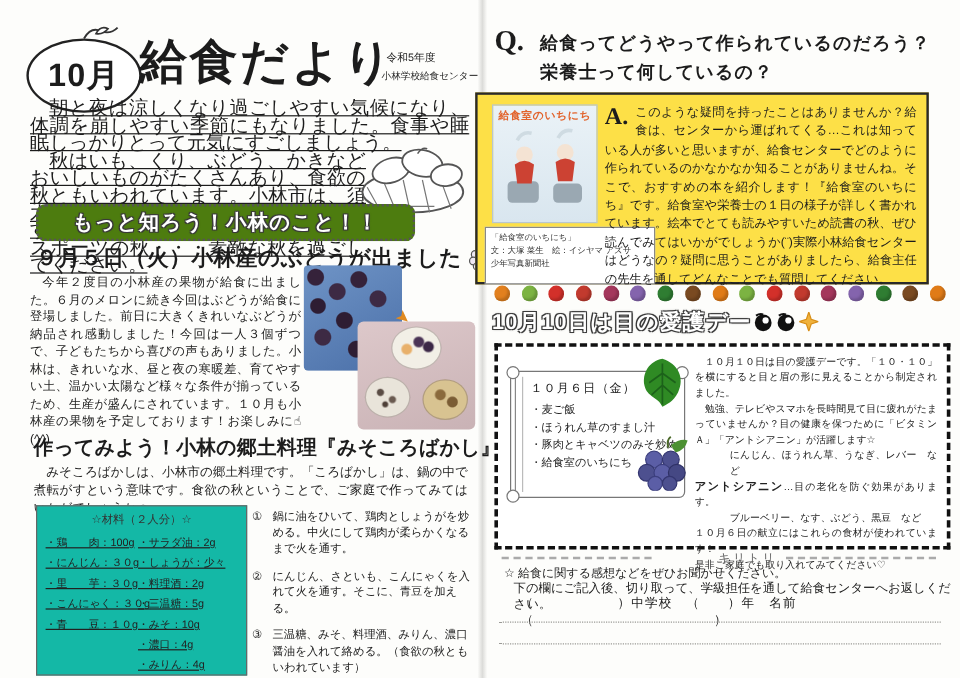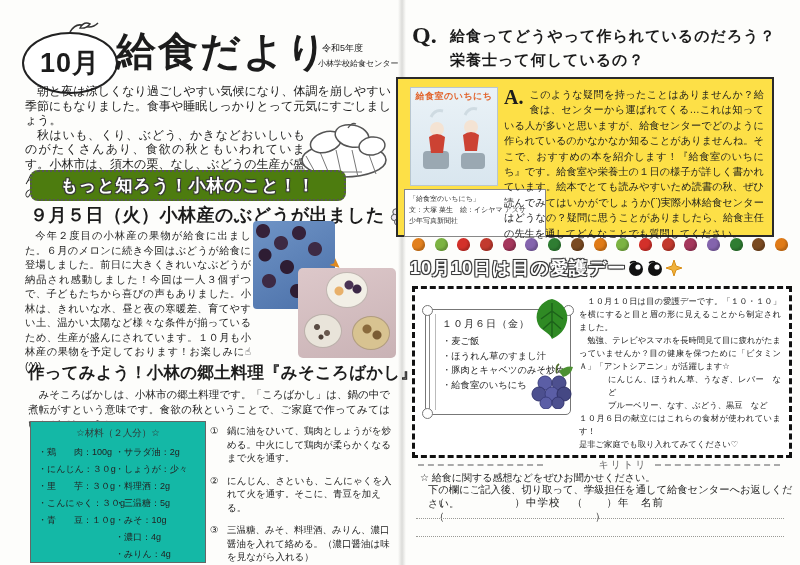--- a/index.html
+++ b/index.html
@@ -14,21 +14,21 @@
     background:linear-gradient(90deg,rgba(0,0,0,0),rgba(120,120,115,.25),rgba(0,0,0,0));}
   
   .badge{left:22px;top:32px;width:92px;height:58px;border:2.5px solid #222;
     border-radius:50%;display:flex;align-items:center;justify-content:center;
     font-size:27px;font-weight:bold;letter-spacing:1px;background:#fff;}
   .badge-leaf{left:66px;top:20px;}
   .main-title{left:116px;top:24px;font-size:40px;font-weight:bold;letter-spacing:2px;
     font-family:Liberation Mono, monospace;}
   .edition{left:322px;top:42px;font-size:9px;color:#222;}
   .publisher{left:318px;top:58px;font-size:8px;color:#222;}
-  .intro{left:25px;top:84px;width:366px;font-size:12px;line-height:14.6px;text-align:justify;}
+  .intro{left:25px;top:84px;width:366px;font-size:16px;line-height:14.6px;text-align:justify;text-decoration:underline;}
   .intro p{margin:0;text-indent:1em;}
   .intro p.narrow{padding-right:86px;}
   .basket{left:296px;top:110px;}
   .banner-box{left:30px;top:170px;width:312px;height:27px;border:2px dotted #555;
     border-radius:8px;display:flex;align-items:center;justify-content:center;background:#4d7c0f;}
   .outline-text{font-weight:bold;color:#fff;
     text-shadow:-1px -1px 0 #3a3a3a,1px -1px 0 #3a3a3a,-1px 1px 0 #3a3a3a,1px 1px 0 #3a3a3a,0 0 2px #3a3a3a;}
   .banner-box .outline-text{font-size:17px;letter-spacing:1px;}
   .h-grape{left:30px;top:203px;font-size:18px;font-weight:600;letter-spacing:.5px;display:flex;align-items:center;gap:4px;}
   .article{left:25px;top:229px;width:226px;font-size:10.3px;line-height:14.5px;text-align:justify;text-indent:1em;}
@@ -56,21 +56,21 @@
     radial-gradient(circle at 22px 18px,#6a5a50 2.5px,rgba(0,0,0,0) 3.5px),
     radial-gradient(circle at 16px 22px,#4e4038 2px,rgba(0,0,0,0) 3px),#e9e4da;}
   .bowl-soup{left:54px;top:48px;width:36px;height:32px;background:
     radial-gradient(circle at 14px 12px,#8a6a3c 4px,rgba(0,0,0,0) 5px),
     radial-gradient(circle at 24px 18px,#7a5c34 4px,rgba(0,0,0,0) 5px),#d8c391;}
   .arrow-grape{left:330px;top:256px;font-size:14px;color:#e08a20;font-weight:bold;transform:rotate(40deg);}
   .h-recipe{left:28px;top:362px;font-size:16.5px;font-weight:600;letter-spacing:.2px;}
   .recipe-intro{left:28px;top:387px;width:362px;font-size:10.5px;line-height:15px;text-align:justify;text-indent:1em;}
   .ing-box{left:30px;top:421px;width:174px;height:140px;border:1.5px solid #666;background:#14b8a6;}
   .ing-title{position:absolute;left:0;top:5px;width:100%;text-align:center;font-size:9.5px;color:#333;}
-  .ing-col{position:absolute;top:22px;font-size:9px;line-height:17px;color:#222;white-space:nowrap;}
+  .ing-col{position:absolute;top:22px;font-size:9px;line-height:17px;color:#222;white-space:nowrap;text-decoration:underline;}
   .ing-left{left:7px;}
   .ing-right{left:84px;}
   .steps{left:210px;top:424px;width:186px;font-size:9.5px;line-height:13.5px;color:#222;}
   .step{display:flex;gap:4px;margin-bottom:9px;}
   .step .no{flex:0 0 13px;}
   
   .q-label{left:412px;top:22px;font-size:24px;font-weight:bold;font-family:"Liberation Serif","DejaVu Serif",serif;}
   .q1{left:450px;top:27px;font-size:15px;font-weight:bold;letter-spacing:1px;}
   .q2{left:450px;top:51px;font-size:15px;font-weight:bold;letter-spacing:1px;}
   .a-box{left:396px;top:77px;width:374px;height:156px;border:2.5px solid #2a2a2a;background:#fde047;}
@@ -196,21 +196,21 @@
   <div class="step">
     <span class="no">①</span>
     <span>鍋に油をひいて、鶏肉としょうがを炒める。中火にして鶏肉が柔らかくなるまで火を通す。</span>
   </div>
   <div class="step">
     <span class="no">②</span>
     <span>にんじん、さといも、こんにゃくを入れて火を通す。そこに、青豆を加える。</span>
   </div>
   <div class="step">
     <span class="no">③</span>
-    <span>三温糖、みそ、料理酒、みりん、濃口醤油を入れて絡める。（濃口醤油は味を見ながら入れる）</span>
+    <span>三温糖、みそ、料理酒、みりん、濃口醤油を入れて絡める。（食欲の秋ともいわれています）</span>
   </div>
 </div>
 
 <div class="abs q-label">Q.</div>
 <div class="abs q1">給食ってどうやって作られているのだろう？</div>
 <div class="abs q2">栄養士って何しているの？</div>
 
 <div class="abs a-box">
   <div class="book-cover">
     <span class="book-title">給食室のいちにち</span>
@@ -296,20 +296,21 @@
     <circle cx="10" cy="31" r="7" fill="#4d508f" stroke="#343670" stroke-width="1"></circle>
     <circle cx="23" cy="31" r="7" fill="#5b5ea6" stroke="#3c3f7e" stroke-width="1"></circle>
     <circle cx="35" cy="31" r="7" fill="#454884" stroke="#2f3166" stroke-width="1"></circle>
     <circle cx="17" cy="40" r="6" fill="#5b5ea6" stroke="#3c3f7e" stroke-width="1"></circle>
     <circle cx="29" cy="40" r="6" fill="#4d508f" stroke="#343670" stroke-width="1"></circle>
   </svg>
   <div class="eye-text">
     <p class="ind">１０月１０日は目の愛護デーです。「１０・１０」を横にすると目と眉の形に見えることから制定されました。</p>
     <p class="ind">勉強、テレビやスマホを長時間見て目に疲れがたまっていませんか？目の健康を保つために「ビタミンＡ」「アントシアニン」が活躍します☆</p>
     <p class="foods">にんじん、ほうれん草、うなぎ、レバー　など</p>
+    <p class="vit-line"><span class="antho">アントシアニン</span><span>…目の老化を防ぐ効果があります。</span></p>
     <p class="foods">ブルーベリー、なす、ぶどう、黒豆　など</p>
     <p>１０月６日の献立にはこれらの食材が使われています！</p>
     <p>是非ご家庭でも取り入れてみてください♡</p>
   </div>
 </div>
 
 <div class="abs kiritori-row">
   <span class="kiri-dash"></span>
   <span class="kiri-label">キリトリ</span>
   <span class="kiri-dash"></span>

